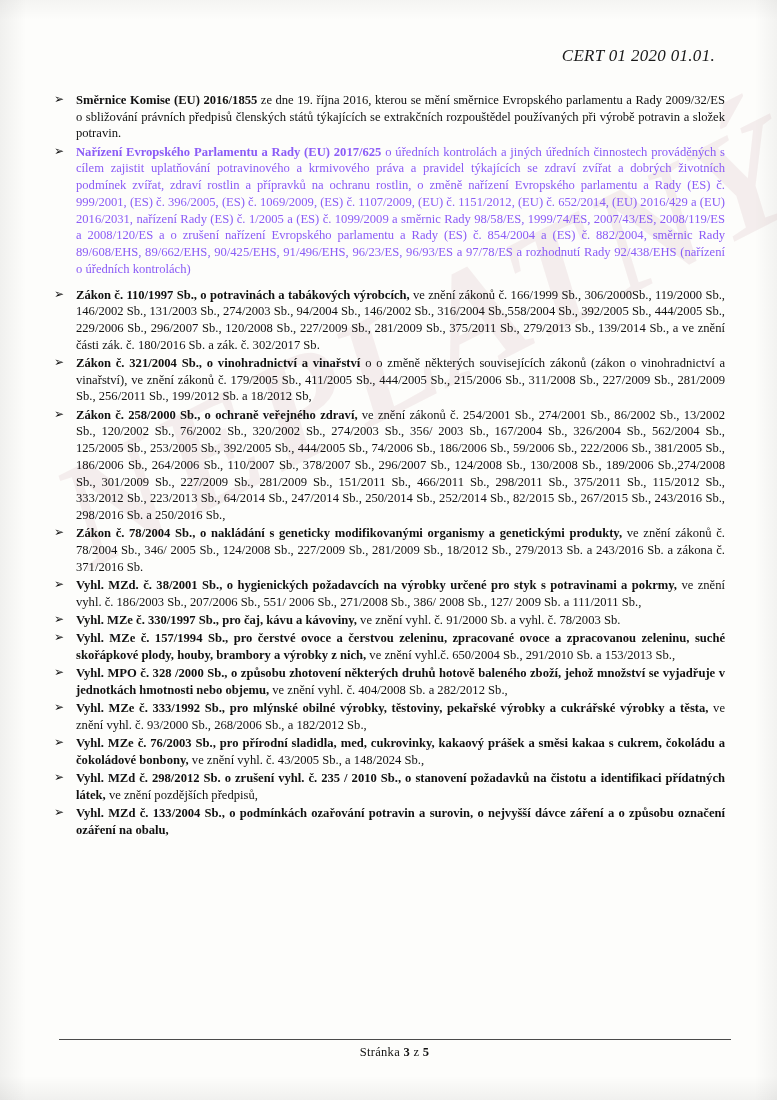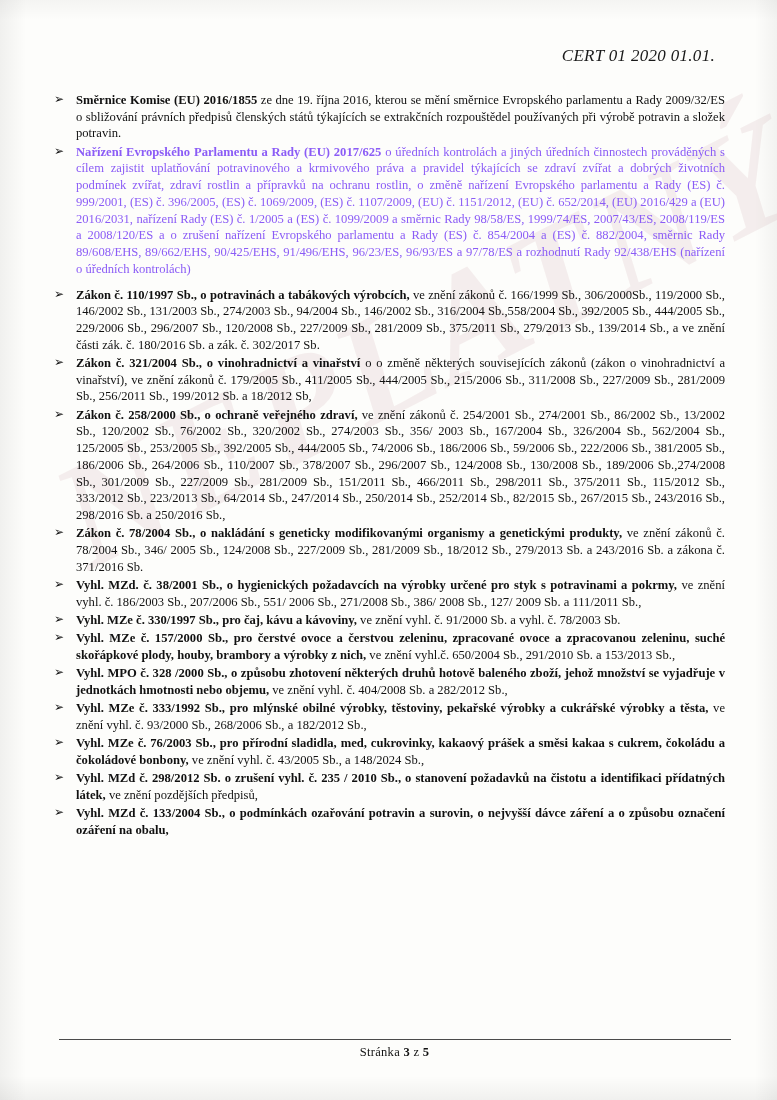--- a/index.html
+++ b/index.html
@@ -163,21 +163,21 @@
         <span class="txt b">Vyhl. MZd. č. 38/2001 Sb., o hygienických požadavcích na výrobky určené pro styk s potravinami a pokrmy,</span><span class="txt"> ve znění vyhl. č. 186/2003 Sb., 207/2006 Sb., 551/ 2006 Sb., 271/2008 Sb., 386/ 2008 Sb., 127/ 2009 Sb. a 111/2011 Sb.,</span>
       </li>
 
       <li class="item">
         <span class="marker">➢</span>
         <span class="txt b">Vyhl. MZe č. 330/1997 Sb., pro čaj, kávu a kávoviny,</span><span class="txt"> ve znění vyhl. č. 91/2000 Sb. a vyhl. č. 78/2003 Sb.</span>
       </li>
 
       <li class="item">
         <span class="marker">➢</span>
-        <span class="txt b">Vyhl. MZe č. 157/2000 Sb., pro čerstvé ovoce a čerstvou zeleninu, zpracované ovoce a zpracovanou zeleninu, suché skořápkové plody, houby, brambory a výrobky z nich,</span><span class="txt"> ve znění vyhl.č. 650/2004 Sb., 291/2010 Sb. a 153/2013 Sb.,</span>
+        <span class="txt b">Vyhl. MZe č. 157/1994 Sb., pro čerstvé ovoce a čerstvou zeleninu, zpracované ovoce a zpracovanou zeleninu, suché skořápkové plody, houby, brambory a výrobky z nich,</span><span class="txt"> ve znění vyhl.č. 650/2004 Sb., 291/2010 Sb. a 153/2013 Sb.,</span>
       </li>
 
       <li class="item">
         <span class="marker">➢</span>
         <span class="txt b">Vyhl. MPO č. 328 /2000 Sb., o způsobu zhotovení některých druhů hotově baleného zboží, jehož množství se vyjadřuje v jednotkách hmotnosti nebo objemu,</span><span class="txt"> ve znění vyhl. č. 404/2008 Sb. a 282/2012 Sb.,</span>
       </li>
 
       <li class="item">
         <span class="marker">➢</span>
         <span class="txt b">Vyhl. MZe č. 333/1992 Sb., pro mlýnské obilné výrobky, těstoviny, pekařské výrobky a cukrářské výrobky a těsta,</span><span class="txt"> ve znění vyhl. č. 93/2000 Sb., 268/2006 Sb., a 182/2012 Sb.,</span>

